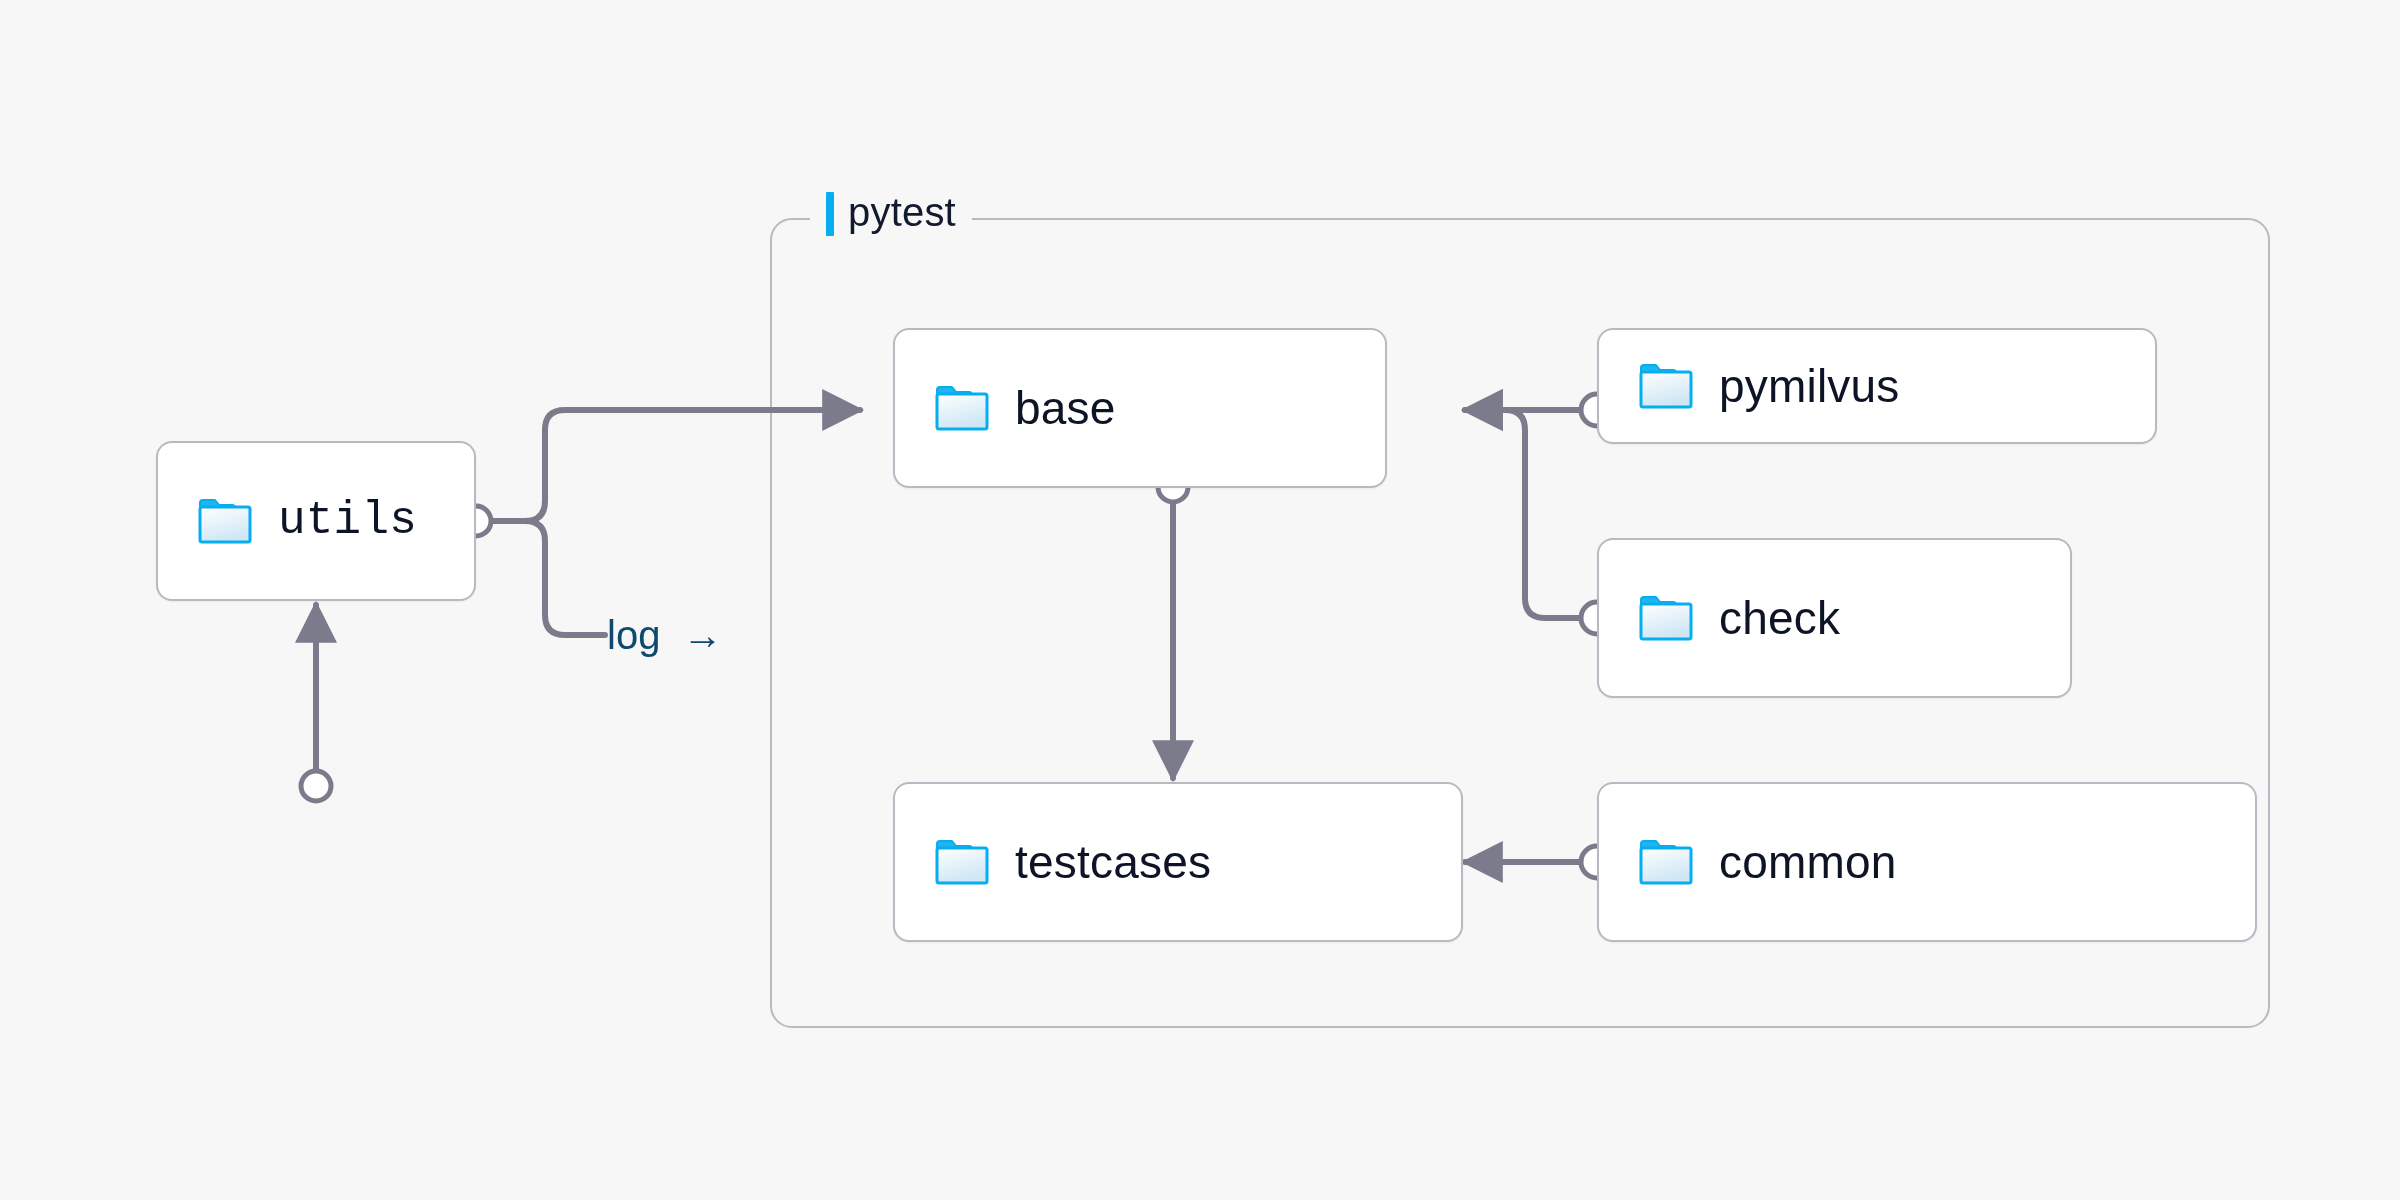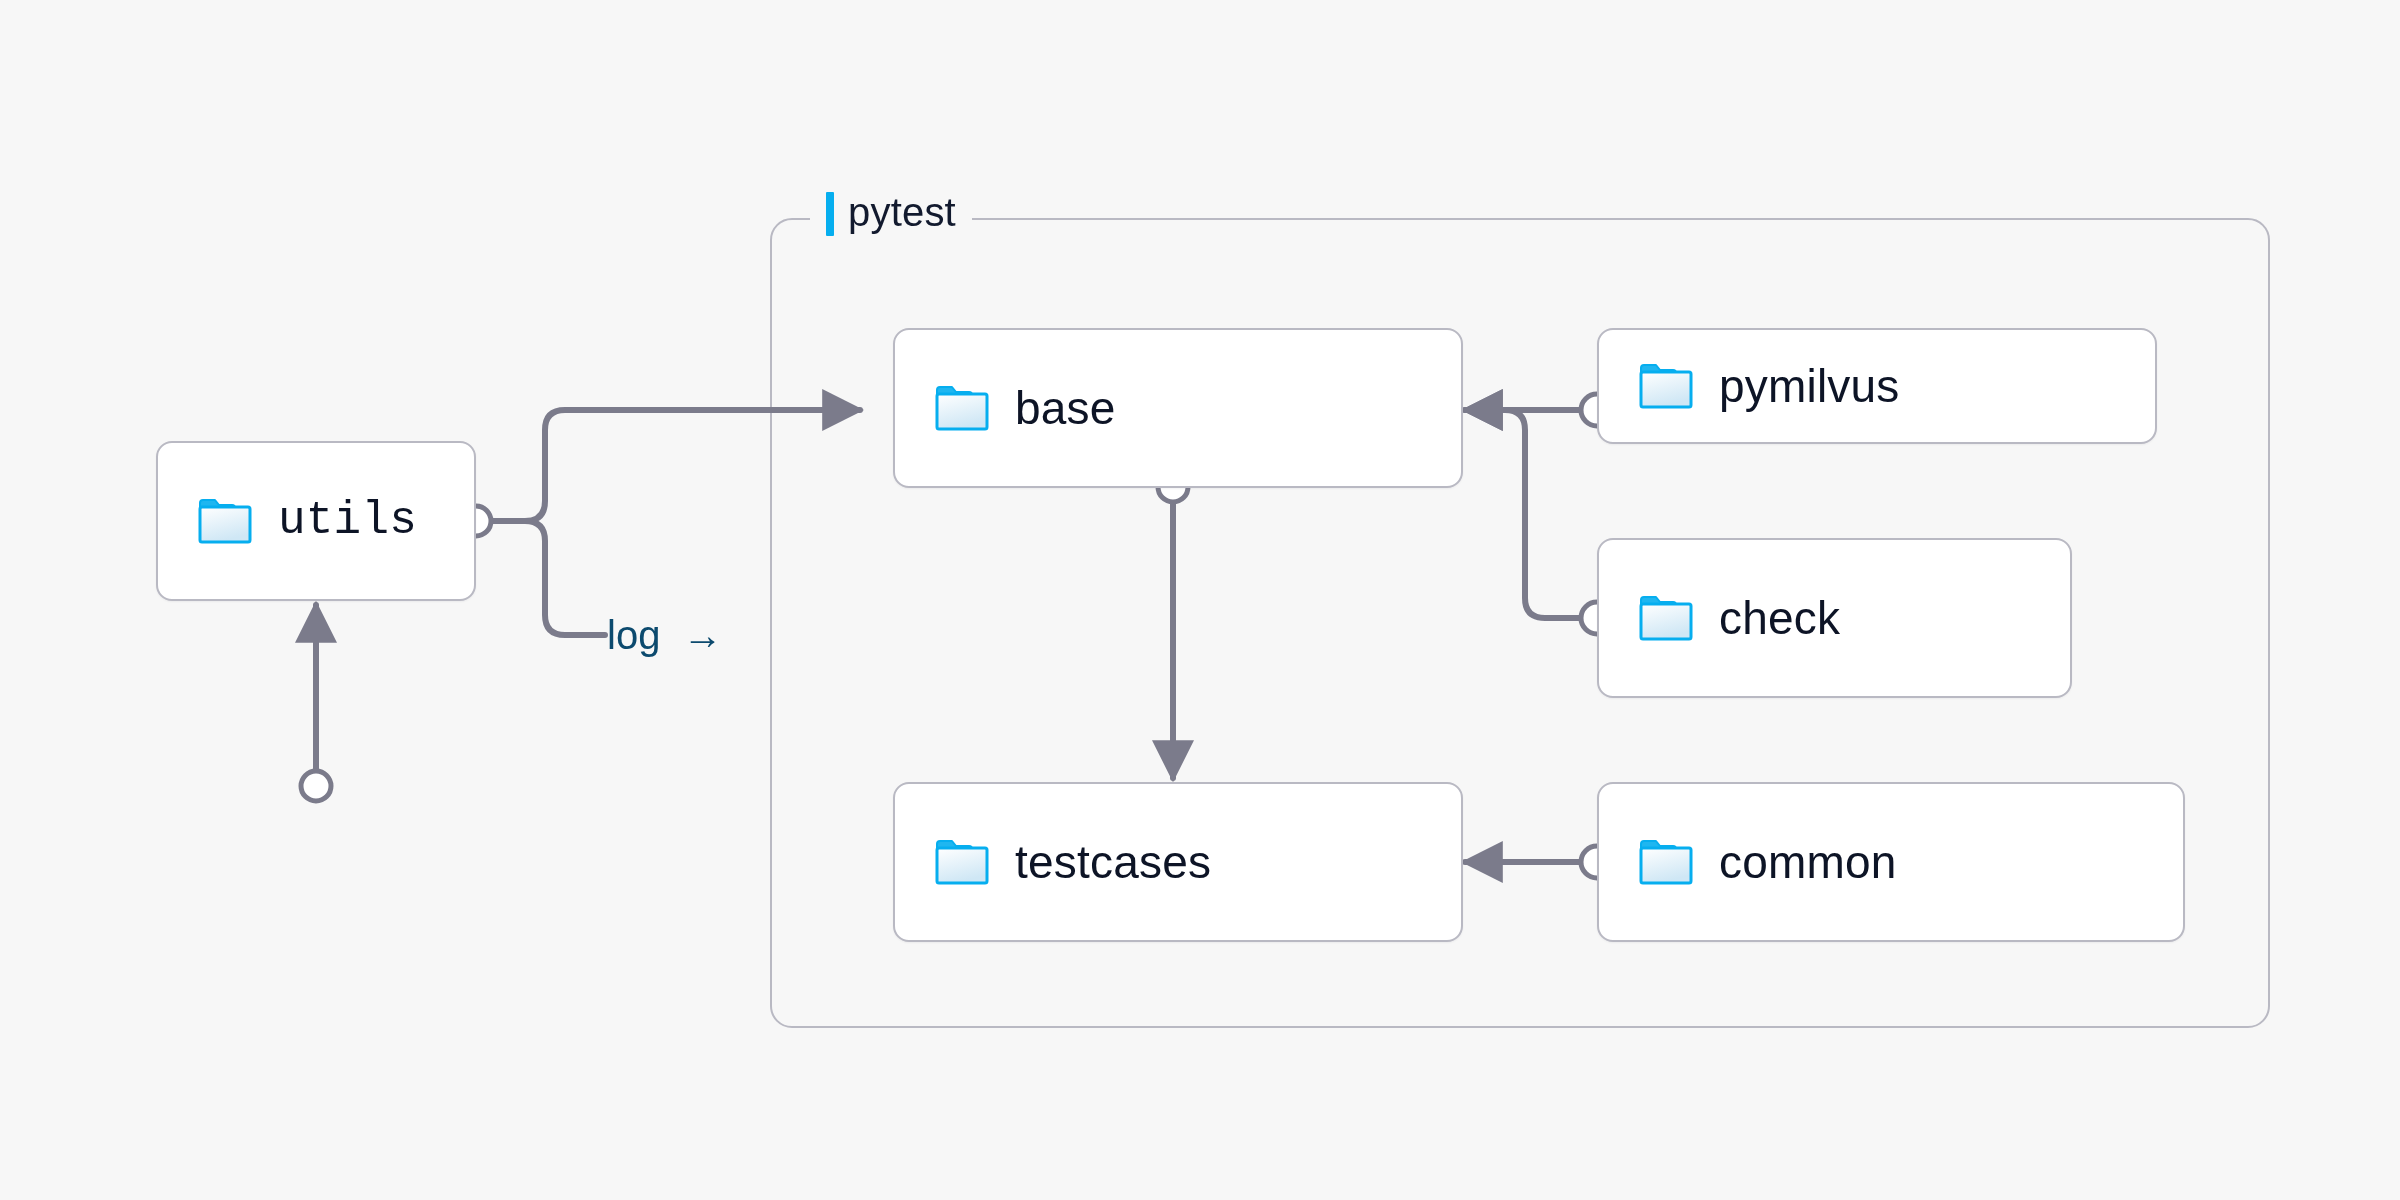--- a/index.html
+++ b/index.html
@@ -168,21 +168,21 @@
         <svg class="folder-icon" viewBox="0 0 54 46">
           <path d="M2 9 L2 5 Q2 2 5 2 L17 2 L21 7 L34 7 Q37 7 37 10 L37 12 L2 12 Z" fill="#1fb6f0" stroke="#06aeef" stroke-width="2" stroke-linejoin="round"></path>
           <rect x="2" y="9" width="50" height="35" rx="2" fill="url(#folderBody)" stroke="#06aeef" stroke-width="3"></rect>
         </svg>
       </span>
       <span class="node-label">utils</span>
     </div>
   </div>
 
 
-  <div class="node" style="left:893px; top:328px; width:570px; height:160px;">
+  <div class="node" style="left:893px; top:328px; width:494px; height:160px;">
     <div class="node-inner">
       <span>
         <svg class="folder-icon" viewBox="0 0 54 46">
           <path d="M2 9 L2 5 Q2 2 5 2 L17 2 L21 7 L34 7 Q37 7 37 10 L37 12 L2 12 Z" fill="#1fb6f0" stroke="#06aeef" stroke-width="2" stroke-linejoin="round"></path>
           <rect x="2" y="9" width="50" height="35" rx="2" fill="url(#folderBody)" stroke="#06aeef" stroke-width="3"></rect>
         </svg>
       </span>
       <span class="node-label">base</span>
     </div>
   </div>
@@ -216,21 +216,21 @@
       <span>
         <svg class="folder-icon" viewBox="0 0 54 46">
           <path d="M2 9 L2 5 Q2 2 5 2 L17 2 L21 7 L34 7 Q37 7 37 10 L37 12 L2 12 Z" fill="#1fb6f0" stroke="#06aeef" stroke-width="2" stroke-linejoin="round"></path>
           <rect x="2" y="9" width="50" height="35" rx="2" fill="url(#folderBody)" stroke="#06aeef" stroke-width="3"></rect>
         </svg>
       </span>
       <span class="node-label">check</span>
     </div>
   </div>
 
-  <div class="node" style="left:1597px; top:782px; width:588px; height:160px;">
+  <div class="node" style="left:1597px; top:782px; width:660px; height:160px;">
     <div class="node-inner">
       <span>
         <svg class="folder-icon" viewBox="0 0 54 46">
           <path d="M2 9 L2 5 Q2 2 5 2 L17 2 L21 7 L34 7 Q37 7 37 10 L37 12 L2 12 Z" fill="#1fb6f0" stroke="#06aeef" stroke-width="2" stroke-linejoin="round"></path>
           <rect x="2" y="9" width="50" height="35" rx="2" fill="url(#folderBody)" stroke="#06aeef" stroke-width="3"></rect>
         </svg>
       </span>
       <span class="node-label">common</span>
     </div>
   </div>

